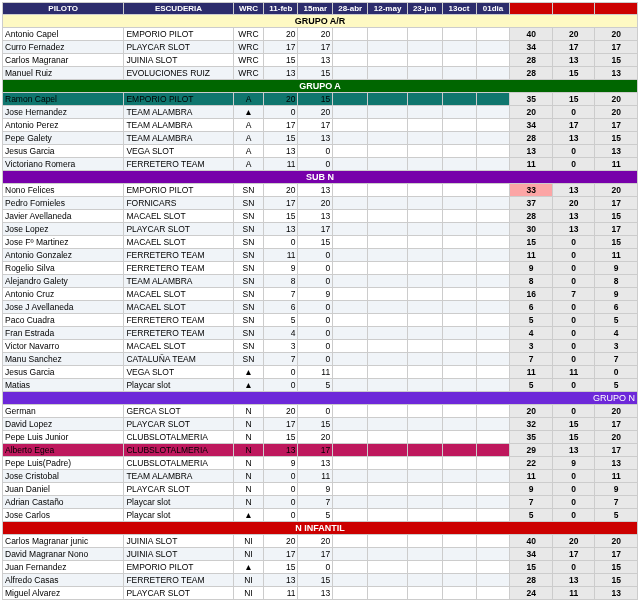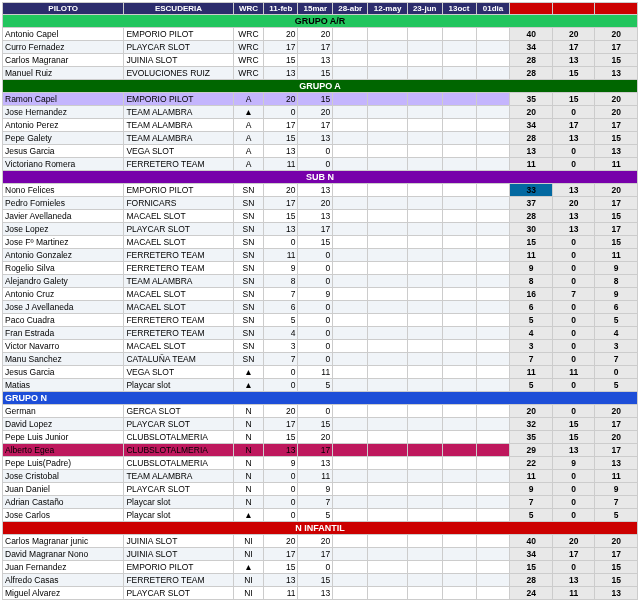--- a/index.html
+++ b/index.html
@@ -61,21 +61,21 @@
         <th class="col-date">23-jun</th>
         <th class="col-date">13oct</th>
         <th class="col-date">01dia</th>
         <th class="col-total" style="background:#cc0000; color:#fff;"></th>
         <th class="col-total" style="background:#cc0000; color:#fff;"></th>
         <th class="col-total" style="background:#cc0000; color:#fff;"></th>
       </tr>
     </thead>
     <tbody id="table-body">
     <tr>
-          <td colspan="13" style="background: #22c55e; color: rgb(0, 0, 0); font-weight: bold; text-align: center; font-size: 9px; margin-left: 16px;">GRUPO A/R</td>
+          <td colspan="13" style="background: #fef9c3; color: rgb(0, 0, 0); font-weight: bold; text-align: center; font-size: 9px; margin-left: 16px;">GRUPO A/R</td>
         </tr>
         <tr style="background: rgb(255, 255, 255); border-radius: 6px;">
           <td class="col-piloto">Antonio Capel</td>
           <td class="col-escuderia">EMPORIO PILOT</td>
           <td class="col-wrc center">WRC</td>
           <td class="num">20</td>
           <td class="num">20</td>
           <td class="num"></td>
           <td class="num"></td>
           <td class="num"></td>
@@ -126,21 +126,21 @@
           <td class="num"></td>
           <td class="num"></td>
           <td class="num"></td>
           <td class="total-cell" style="background: rgb(232, 232, 232); font-weight: bold; text-align: center;">28</td>
           <td class="total-cell" style="background: rgb(232, 232, 232); font-weight: bold; text-align: center;">15</td>
           <td class="total-cell" style="background: rgb(232, 232, 232); font-weight: bold; text-align: center;">13</td>
         </tr>
         <tr>
           <td colspan="13" style="background: rgb(0, 102, 0); color: rgb(255, 255, 255); font-weight: bold; text-align: center; font-size: 9px;">GRUPO A</td>
         </tr>
-        <tr style="background: #c4b5fd;">
+        <tr style="background: #0f766e;">
           <td class="col-piloto">Ramon Capel</td>
           <td class="col-escuderia">EMPORIO PILOT</td>
           <td class="col-wrc center">A</td>
           <td class="num">20</td>
           <td class="num">15</td>
           <td class="num"></td>
           <td class="num"></td>
           <td class="num"></td>
           <td class="num"></td>
           <td class="num"></td>
@@ -230,21 +230,21 @@
           <td class="col-piloto">Nono Felices</td>
           <td class="col-escuderia">EMPORIO PILOT</td>
           <td class="col-wrc center">SN</td>
           <td class="num">20</td>
           <td class="num">13</td>
           <td class="num"></td>
           <td class="num"></td>
           <td class="num"></td>
           <td class="num"></td>
           <td class="num"></td>
-          <td class="total-cell" style="background: #0369a1; font-weight: bold; text-align: center;">33</td>
+          <td class="total-cell" style="background: #fca5a5; font-weight: bold; text-align: center;">33</td>
           <td class="total-cell" style="background: rgb(232, 232, 232); font-weight: bold; text-align: center;">13</td>
           <td class="total-cell" style="background: rgb(232, 232, 232); font-weight: bold; text-align: center;">20</td>
         </tr>
         <tr style="background: rgb(240, 244, 248);">
           <td class="col-piloto">Pedro Fornieles</td>
           <td class="col-escuderia">FORNICARS</td>
           <td class="col-wrc center">SN</td>
           <td class="num">17</td>
           <td class="num">20</td>
           <td class="num"></td>
@@ -460,21 +460,21 @@
           <td class="num"></td>
           <td class="num"></td>
           <td class="num"></td>
           <td class="num"></td>
           <td class="num"></td>
           <td class="total-cell" style="background: rgb(232, 232, 232); font-weight: bold; text-align: center;">5</td>
           <td class="total-cell" style="background: rgb(232, 232, 232); font-weight: bold; text-align: center;">0</td>
           <td class="total-cell" style="background: rgb(232, 232, 232); font-weight: bold; text-align: center;">5</td>
         </tr>
         <tr>
-          <td colspan="13" style="background: #1d4ed8; color: rgb(255, 255, 255); font-weight: bold; text-align: left; font-size: 9px;">GRUPO N</td>
+          <td colspan="13" style="background: #6d28d9; color: rgb(255, 255, 255); font-weight: normal; text-align: right; font-size: 9px;">GRUPO N</td>
         </tr>
         <tr style="background: rgb(255, 255, 255);">
           <td class="col-piloto">German</td>
           <td class="col-escuderia">GERCA SLOT</td>
           <td class="col-wrc center">N</td>
           <td class="num">20</td>
           <td class="num">0</td>
           <td class="num"></td>
           <td class="num"></td>
           <td class="num"></td>

